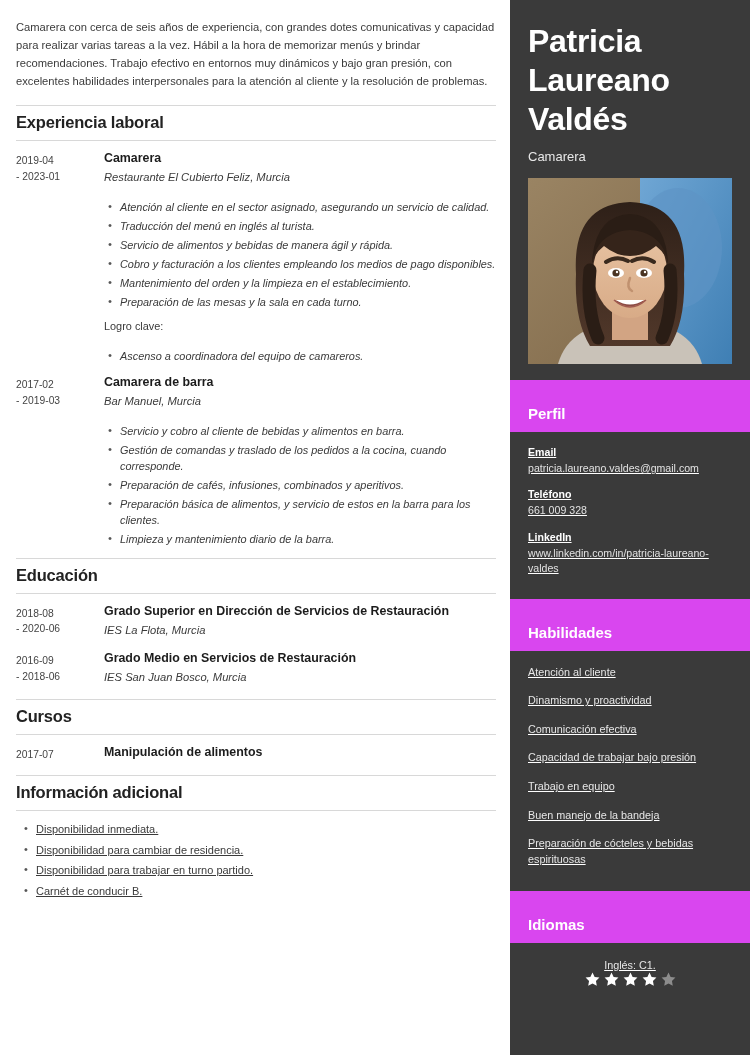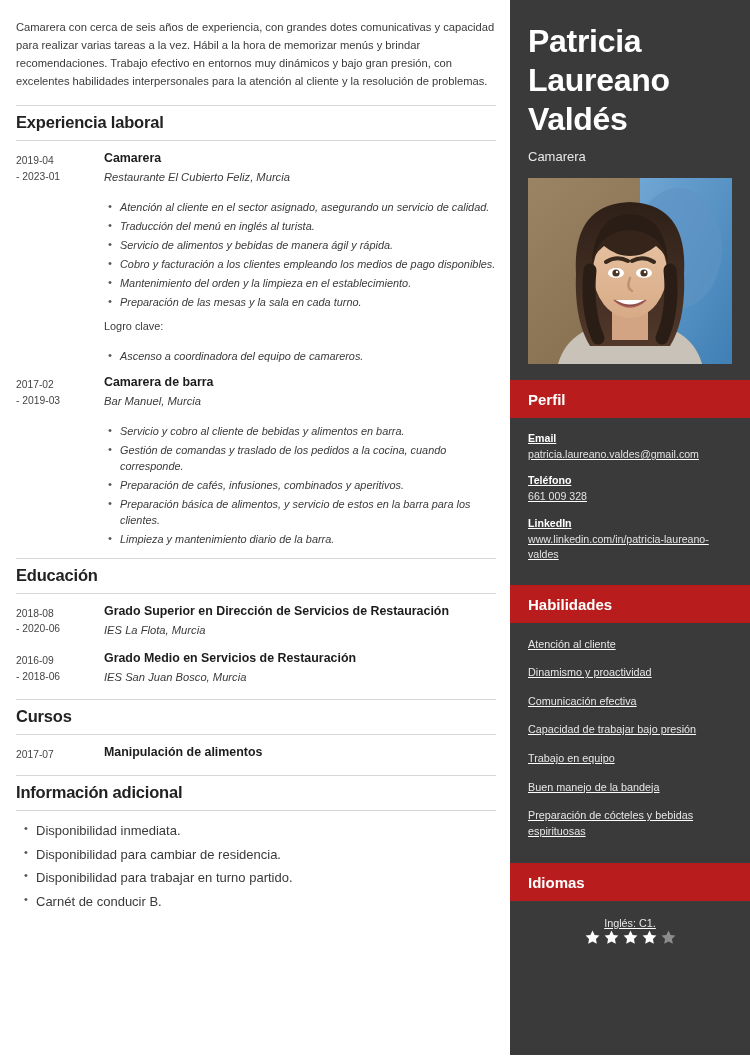--- a/index.html
+++ b/index.html
@@ -51,21 +51,21 @@
     color:#555; font-size:11px;
   }
   .ach-label { font-size:10.9px; color:#3a3a3a; margin:10px 0 8px 0; }
   .edu-title { font-size:12.4px; font-weight:bold; color:#1c1c1c; margin-bottom:6px; }
   .edu-org { font-size:11.2px; font-style:italic; color:#3a3a3a; }
   .entry-edu { margin-bottom:14px; }
   .entry-course { margin-bottom:10px; }
   .info-list { list-style:none; margin:0; padding:0; }
   .info-list li {
     position:relative; padding-left:20px; margin-bottom:4px;
-    font-size:13px; line-height:1.5; color:#3a3a3a;
+    font-size:11px; line-height:1.5; color:#3a3a3a;text-decoration:underline;
   }
   .info-list li::before {
     content:"\2022"; position:absolute; left:8px; top:-1px; color:#555; font-size:11px;
   }
 
   
   .side {
     width:240px; flex:0 0 240px;
     background:#3a3a3a; color:#fff;
     height:1055px;
@@ -77,23 +77,23 @@
     color:#fff; letter-spacing:-0.3px;
   }
   .role { font-size:13px; color:#e8e8e8; margin-top:10px; margin-bottom:14px; }
   .photo-wrap { padding:0 18px 16px 18px; }
   .photo {
     width:204px; height:186px; overflow:hidden;
     background:#6a5a48; position:relative;
   }
   .photo svg { display:block; width:100%; height:100%; }
   .side-head {
-    background:#b91c1c; color:#fff;
+    background:#d946ef; color:#fff;
     font-size:15px; font-weight:bold;
-    padding:11px 18px 10px 18px;
+    padding:25px 18px 10px 18px;
   }
   .side-body { padding:14px 18px 10px 18px;text-decoration:underline; }
   .c-label { font-size:10.6px; font-weight:bold; color:#fff; margin-bottom:3px; }
   .c-value { font-size:10.6px; color:#e2e2e2; line-height:1.45; margin-bottom:12px; word-break:break-word; }
   .skill { font-size:10.8px; color:#e6e6e6; line-height:1.45; margin-bottom:13px; }
   .lang-row { display:flex; align-items:center; justify-content:space-between; padding-top:2px;flex-direction:column; }
   .lang-name { font-size:10.8px; color:#e6e6e6; }
   .stars { display:flex; gap:2px; }
   .stars svg { width:17px; height:17px; display:block; }
 </style>

